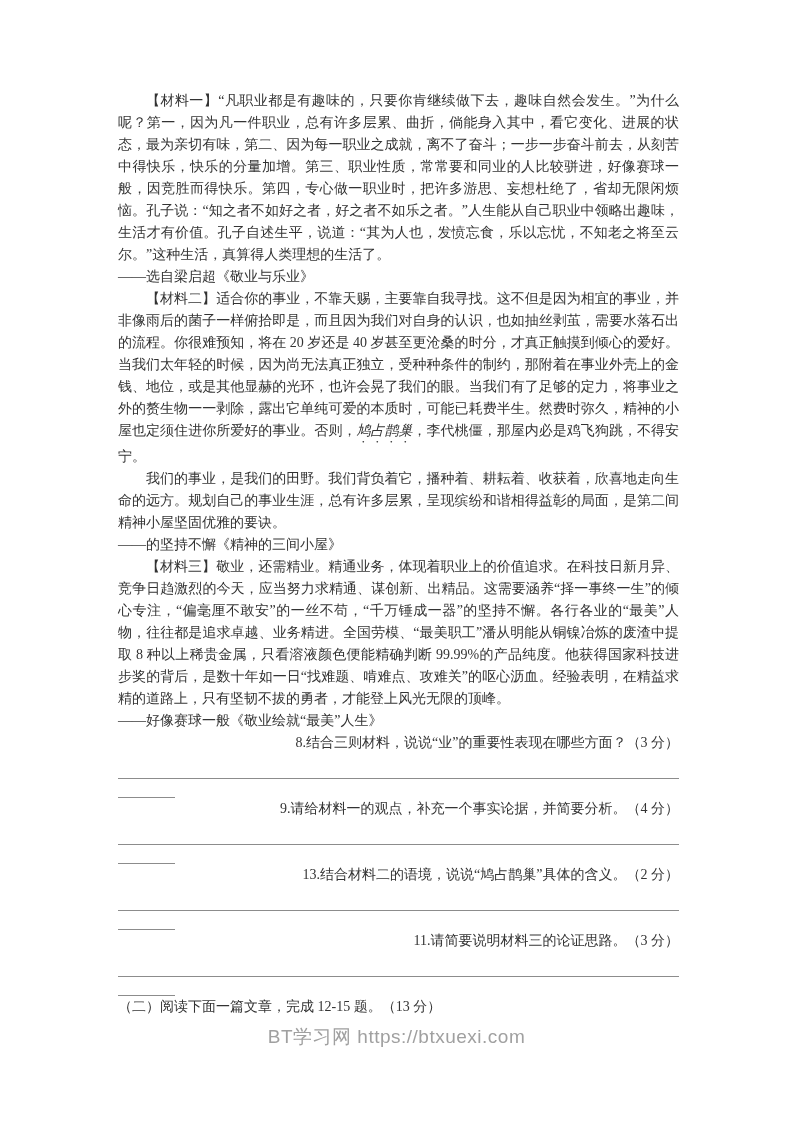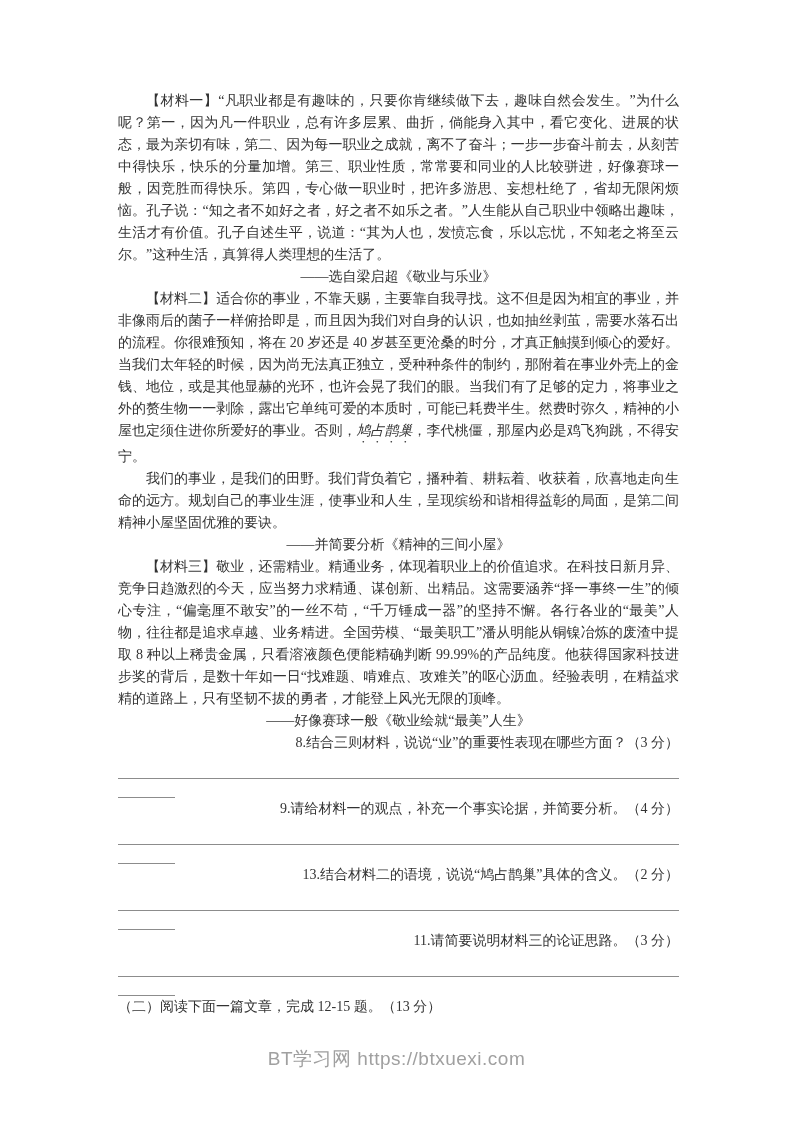--- a/index.html
+++ b/index.html
@@ -33,21 +33,21 @@
     text-align: justify;
   }
   p.para {
     margin: 0;
     padding: 0;
   }
   .indent {
     text-indent: 2em;
   }
   .attribution {
-    text-align: center;
+    text-align: left;
   }
   .question {
     text-align: right;
   }
   .emph {
     -webkit-text-emphasis: filled dot;
     -webkit-text-emphasis-position: under right;
     text-emphasis: filled dot;
     text-emphasis-position: under right;
     font-style: italic;
@@ -60,42 +60,42 @@
     width: 57px;
     height: 18px;
     border-bottom: 1px solid #8c8c8c;
   }
   .section-heading {
     text-align: left;
   }
   .watermark {
     position: absolute;
     left: 0;
-    top: 1046px;
+    top: 1024px;
     width: 793px;
     text-align: center;
     font-family: "Liberation Sans", "DejaVu Sans", sans-serif;
     font-size: 19px;
     line-height: 26px;
     color: #a0a0a0;
     letter-spacing: 0.5px;
   }
 </style>
 </head>
 <body>
 
 <div class="page">
   <div class="doc">
 
     <p class="para indent">【材料一】“凡职业都是有趣味的，只要你肯继续做下去，趣味自然会发生。”为什么呢？第一，因为凡一件职业，总有许多层累、曲折，倘能身入其中，看它变化、进展的状态，最为亲切有味，第二、因为每一职业之成就，离不了奋斗；一步一步奋斗前去，从刻苦中得快乐，快乐的分量加增。第三、职业性质，常常要和同业的人比较骈进，好像赛球一般，因竞胜而得快乐。第四，专心做一职业时，把许多游思、妄想杜绝了，省却无限闲烦恼。孔子说：“知之者不如好之者，好之者不如乐之者。”人生能从自己职业中领略出趣味，生活才有价值。孔子自述生平，说道：“其为人也，发愤忘食，乐以忘忧，不知老之将至云尔。”这种生活，真算得人类理想的生活了。</p>
     <p class="para attribution">——选自梁启超《敬业与乐业》</p>
 
     <p class="para indent"><span>【材料二】适合你的事业，不靠天赐，主要靠自我寻找。这不但是因为相宜的事业，并非像雨后的菌子一样俯拾即是，而且因为我们对自身的认识，也如抽丝剥茧，需要水落石出的流程。你很难预知，将在 20 岁还是 40 岁甚至更沧桑的时分，才真正触摸到倾心的爱好。当我们太年轻的时候，因为尚无法真正独立，受种种条件的制约，那附着在事业外壳上的金钱、地位，或是其他显赫的光环，也许会晃了我们的眼。当我们有了足够的定力，将事业之外的赘生物一一剥除，露出它单纯可爱的本质时，可能已耗费半生。然费时弥久，精神的小屋也定须住进你所爱好的事业。否则，</span><span class="emph">鸠占鹊巢</span><span>，李代桃僵，那屋内必是鸡飞狗跳，不得安宁。</span></p>
-    <p class="para indent">我们的事业，是我们的田野。我们背负着它，播种着、耕耘着、收获着，欣喜地走向生命的远方。规划自己的事业生涯，使事业和人生，呈现缤纷和谐相得益彰的局面，是第二间精神小屋坚固优雅的要诀。</p>
-    <p class="para attribution">——并简要分析《精神的三间小屋》</p>
+    <p class="para indent">我们的事业，是我们的田野。我们背负着它，播种着、耕耘着、收获着，欣喜地走向生命的远方。规划自己的事业生涯，总有许多层累，呈现缤纷和谐相得益彰的局面，是第二间精神小屋坚固优雅的要诀。</p>
+    <p class="para attribution">——的坚持不懈《精神的三间小屋》</p>
 
     <p class="para indent">【材料三】敬业，还需精业。精通业务，体现着职业上的价值追求。在科技日新月异、竞争日趋激烈的今天，应当努力求精通、谋创新、出精品。这需要涵养“择一事终一生”的倾心专注，“偏毫厘不敢安”的一丝不苟，“千万锤成一器”的坚持不懈。各行各业的“最美”人物，往往都是追求卓越、业务精进。全国劳模、“最美职工”潘从明能从铜镍冶炼的废渣中提取 8 种以上稀贵金属，只看溶液颜色便能精确判断 99.99%的产品纯度。他获得国家科技进步奖的背后，是数十年如一日“找难题、啃难点、攻难关”的呕心沥血。经验表明，在精益求精的道路上，只有坚韧不拔的勇者，才能登上风光无限的顶峰。</p>
     <p class="para attribution">——好像赛球一般《敬业绘就“最美”人生》</p>
 
     <p class="para question">8.结合三则材料，说说“业”的重要性表现在哪些方面？（3 分）</p>
     <div class="answer-line"></div>
     <div class="answer-stub"></div>
 
     <p class="para question">9.请给材料一的观点，补充一个事实论据，并简要分析。（4 分）</p>
     <div class="answer-line"></div>

